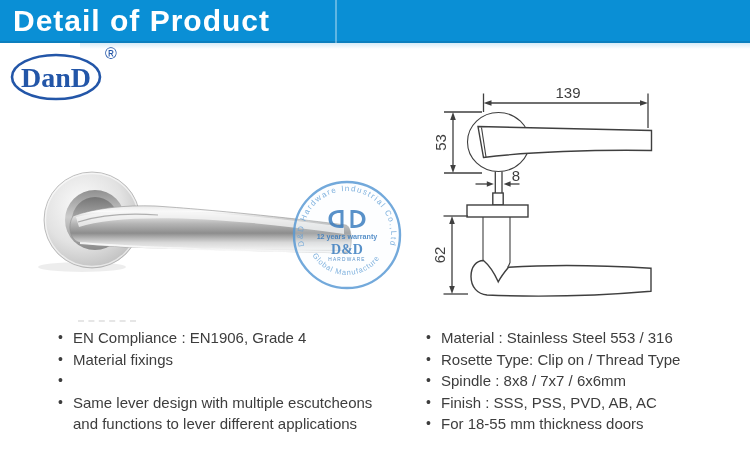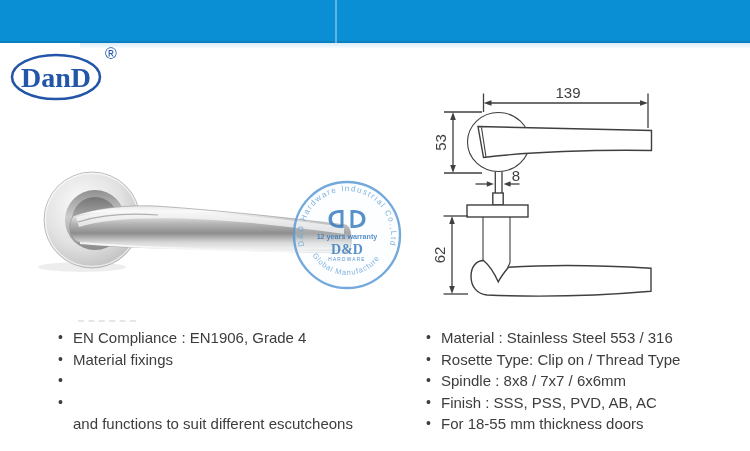--- a/index.html
+++ b/index.html
@@ -46,20 +46,21 @@
   .logo-fill{fill:var(--logo-blue);}
   .wm{fill:var(--watermark-blue);}
   .wm-dark{fill:var(--watermark-blue-dark);}
 </style>
 </head>
 <body>
 
 <div class="page">
 
   <div class="header">
+    <div class="header-title">Detail of Product</div>
     <div class="header-divider"></div>
   </div>
   <div class="header-underline"></div>
 
   <svg class="logo" viewBox="0 0 112 60">
     <ellipse class="logo-stroke" cx="48" cy="33" rx="44" ry="22" stroke-width="2.6"></ellipse>
     <text class="logo-fill" x="48" y="43" text-anchor="middle" font-size="28" font-weight="bold" font-family="Liberation Serif, DejaVu Serif, serif">DanD</text>
     <text class="logo-fill" x="103" y="15" text-anchor="middle" font-size="16">®</text>
   </svg>
 
@@ -194,24 +195,25 @@
     </div>
     <div class="spec-row">
       <span class="bullet">•</span>
       <span class="spec-text">Material fixings</span>
     </div>
     <div class="spec-row">
       <span class="bullet">•</span>
     </div>
     <div class="spec-row">
       <span class="bullet">•</span>
+      <span class="spec-text">Same lever design with multiple escutcheons</span>
     </div>
     <div class="spec-row">
       <span class="bullet"></span>
-      <span class="spec-text">and functions to suit different escutcheons</span>
+      <span class="spec-text">and functions to lever different applications</span>
     </div>
   </div>
 
   <div class="spec-list right">
     <div class="spec-row">
       <span class="bullet">•</span>
       <span class="spec-text">Material : Stainless Steel 553 / 316</span>
     </div>
     <div class="spec-row">
       <span class="bullet">•</span>

